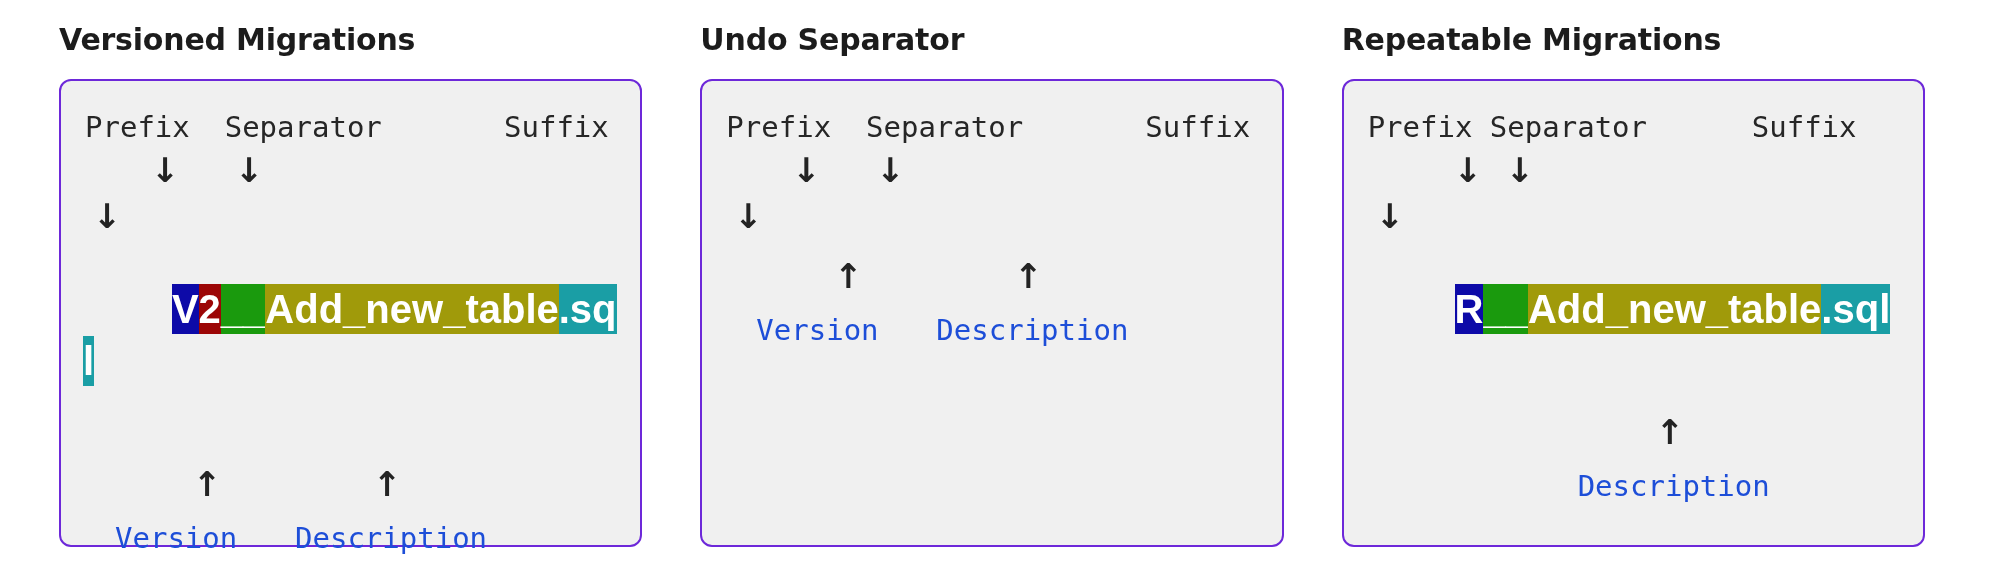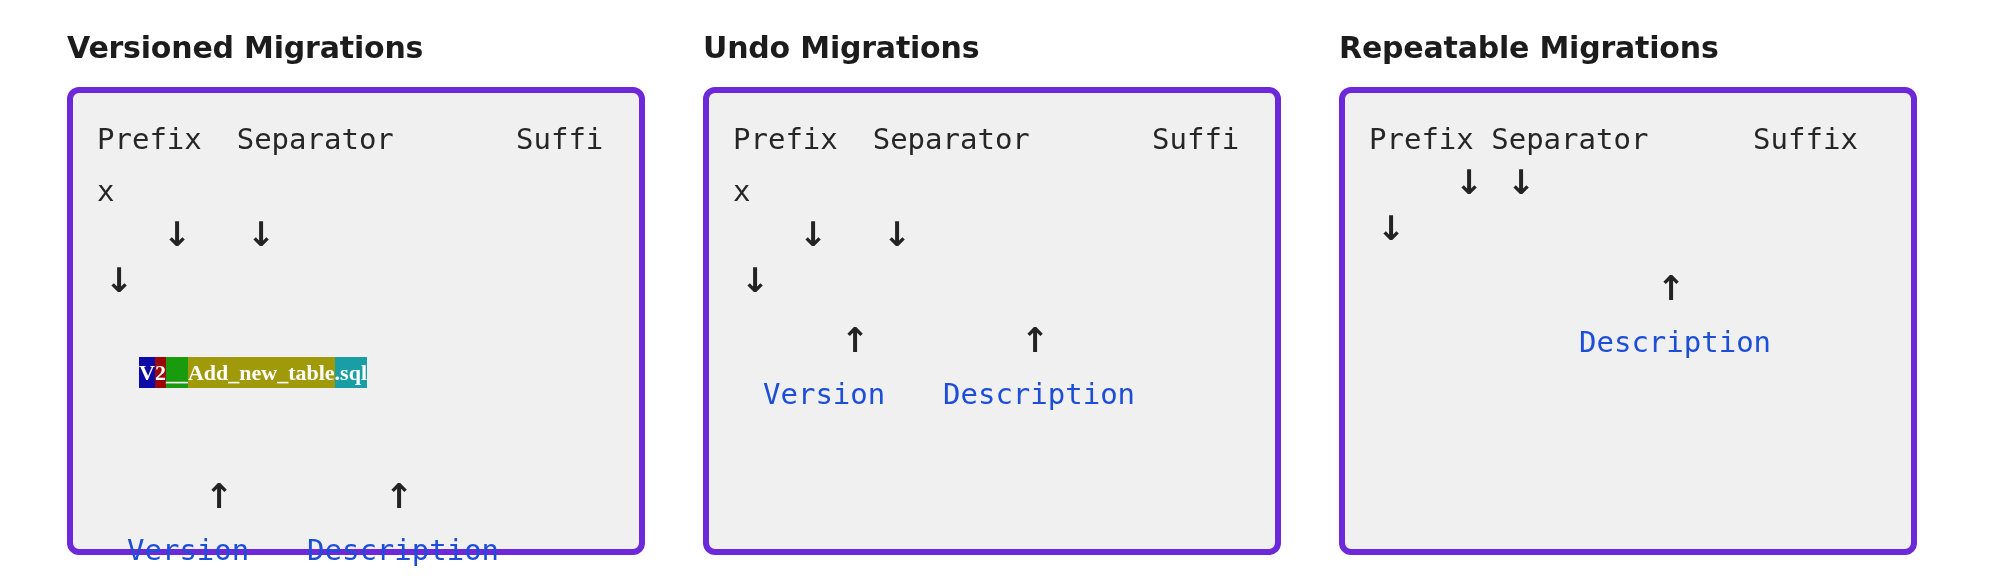--- a/index.html
+++ b/index.html
@@ -10,21 +10,21 @@
   body {
     width: 1990px;
     height: 584px;
     font-family: "Liberation Sans", sans-serif;
     overflow: hidden;
   }
   .board {
     display: flex;
     flex-direction: row;
     align-items: flex-start;
-    padding: 12px;
+    padding: 4px;
     box-sizing: border-box;
     width: 1929px;
     height: 584px;
     border-radius: 6px;
   }
   .panel {
     width: 640px;
     margin-left: 55px;
     box-sizing: border-box;
   }
@@ -36,21 +36,21 @@
     font-size: 30px;
     font-weight: 700;
     color: #1c1c1c;
     letter-spacing: -0.2px;
     margin: 18px 0 22px 0;
     white-space: nowrap;
   }
 
   .card {
     background: #f0f0f0;
-    border: 6px solid #6d28d9;
+    border: 2px solid #6d28d9;
     border-radius: 12px;
     box-sizing: border-box;
     height: 468px;
     padding: 20px 22px 0 22px;
     position: relative;
   }
 
   
   .legend {
     font-family: "DejaVu Sans Mono", "Liberation Mono", monospace;
@@ -72,22 +72,22 @@
     position: absolute;
     font-family: "DejaVu Sans", sans-serif;
     font-size: 34px;
     line-height: 34px;
     color: #232323;
     font-weight: 700;
   }
 
   
   .fname {
-    font-family: Liberation Serif, serif;
-    font-size: 22px;
+    font-family: Liberation Sans, sans-serif;
+    font-size: 40px;
     line-height: 52px;
     color: #ffffff;
     font-weight: 700;
     white-space: pre-wrap;
     word-break: break-all;
     margin: 0;
     padding: 0;
   }
   .fname .seg {
     padding: 3px 0;
@@ -136,21 +136,21 @@
         <span class="arrow" style="left:290px;top:6px">↑</span>
       </div>
       <div class="labels">
         <span class="blabel" style="left:32px">Version</span>
         <span class="blabel" style="left:212px">Description</span>
       </div>
     </div>
   </div>
 
   <div class="panel p2">
-    <div class="panel-title">Undo Migrations</div>
+    <div class="panel-title">Undo Separator</div>
     <div class="card">
       <div class="legend">Prefix  Separator       Suffix</div>
       <div class="arrows-down">
         <span class="arrow" style="left:68px;top:0">↓</span>
         <span class="arrow" style="left:152px;top:0">↓</span>
         <span class="arrow" style="left:10px;top:46px">↓</span>
       </div>
       <div class="arrows-up">
         <span class="arrow" style="left:110px;top:6px">↑</span>
         <span class="arrow" style="left:290px;top:6px">↑</span>
@@ -164,20 +164,23 @@
 
   <div class="panel p3">
     <div class="panel-title">Repeatable Migrations</div>
     <div class="card">
       <div class="legend">Prefix Separator      Suffix</div>
       <div class="arrows-down">
         <span class="arrow" style="left:88px;top:0">↓</span>
         <span class="arrow" style="left:140px;top:0">↓</span>
         <span class="arrow" style="left:10px;top:46px">↓</span>
       </div>
+      <div class="fname">
+        <span class="seg" style="background:#0d0aa8">R</span><span class="seg" style="background:#1a9a0d">__</span><span class="seg" style="background:#a09a0a">Add_new_table</span><span class="seg" style="background:#1a9ea5">.sql</span>
+      </div>
       <div class="arrows-up">
         <span class="arrow" style="left:290px;top:6px">↑</span>
       </div>
       <div class="labels">
         <span class="blabel" style="left:212px">Description</span>
       </div>
     </div>
   </div>
 
 </div>

